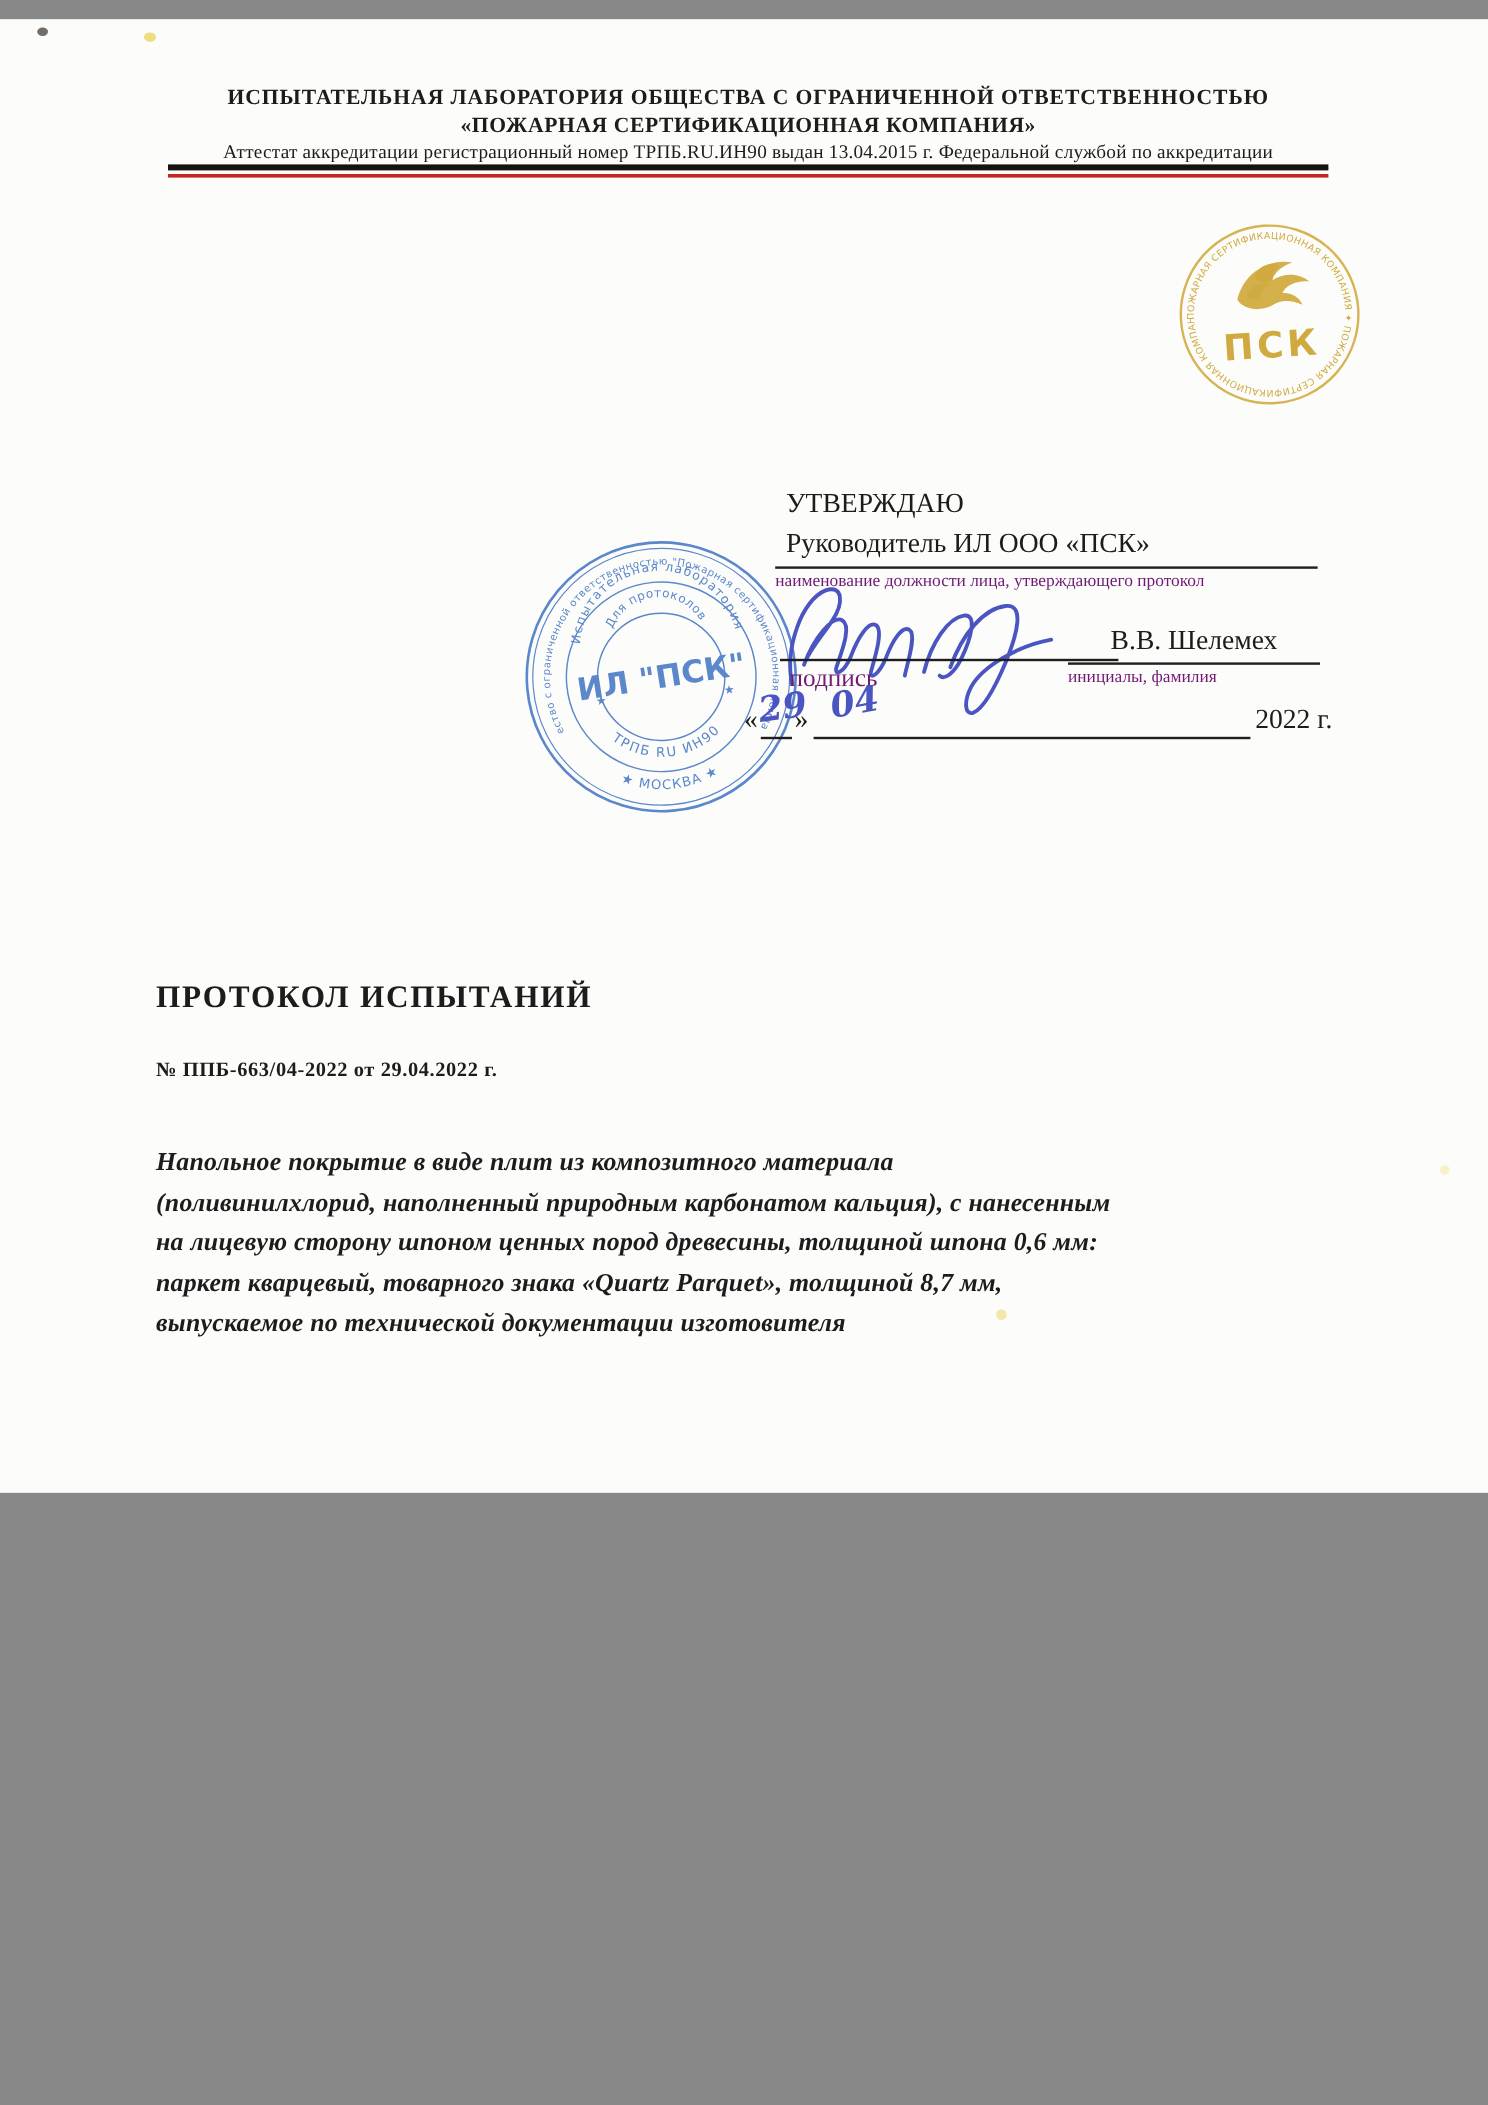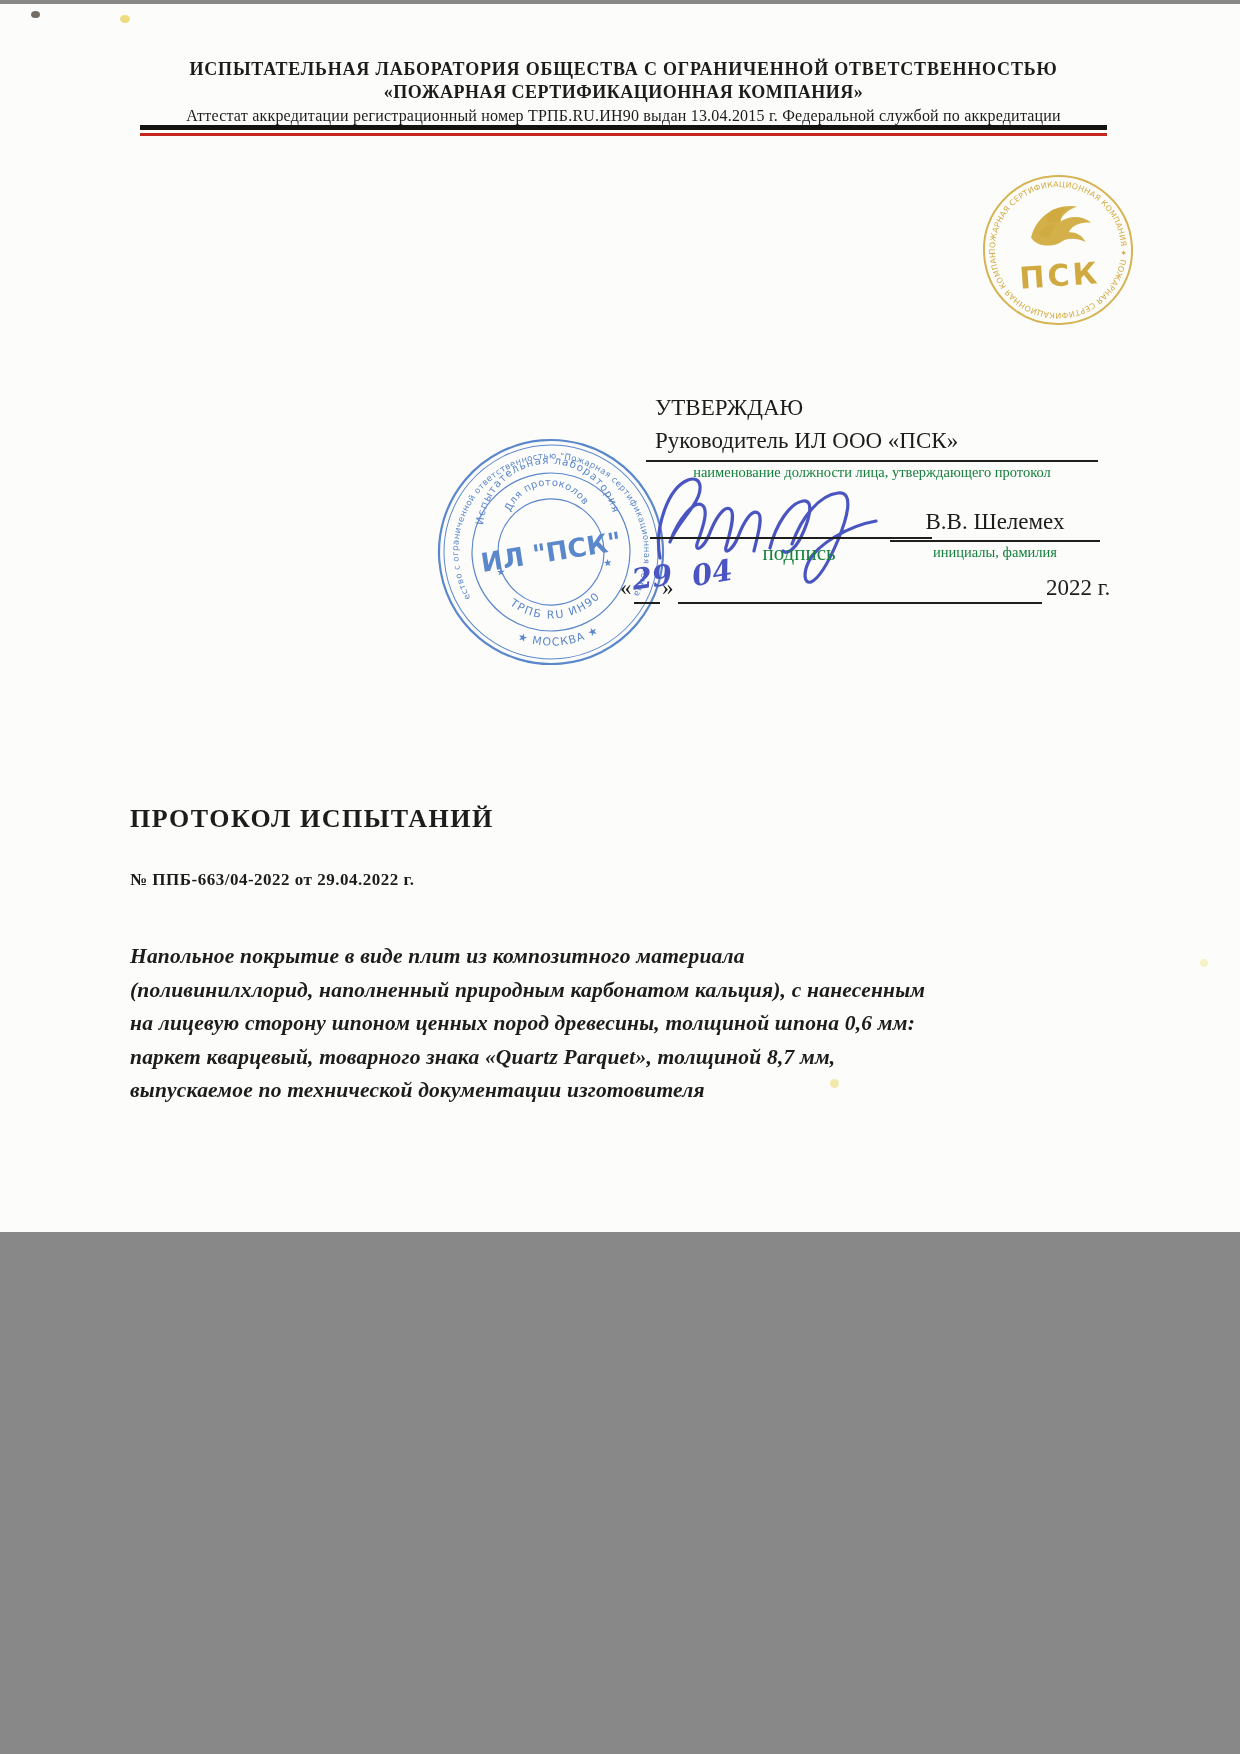--- a/index.html
+++ b/index.html
@@ -1,33 +1,33 @@
 <!DOCTYPE html>
 <html lang="ru"><head>
 <meta charset="utf-8">
 <style>
   html,body{margin:0;padding:0;background:#888;}
   .page{
-    position:relative;width:1240px;height:1228px;margin:4px auto;
+    position:relative;width:1240px;height:1228px;margin:16px auto;
     background:#fcfcfa;overflow:hidden;
     font-family:"Liberation Serif", serif;color:#1c1c1c;
   }
   .abs{position:absolute;}
   
   .letterhead{left:140px;top:54px;width:967px;text-align:center;}
   .lh1{font-size:18px;font-weight:bold;letter-spacing:0.8px;line-height:22px;}
   .lh2{font-size:18px;font-weight:bold;letter-spacing:0.5px;line-height:22px;margin-top:1px;text-align:center;}
   .lh3{font-size:16px;letter-spacing:0.2px;line-height:20px;margin-top:3px;}
   .rule-black{left:140px;top:121px;width:967px;height:5px;background:#15130f;}
   .rule-red{left:140px;top:129px;width:967px;height:3px;background:#c3271f;}
   
   .gold-seal{left:980px;top:168px;width:156px;height:156px;opacity:0.92;transform:rotate(-4deg);}
   
   .serif23{font-size:23px;line-height:28px;}
-  .caption{font-size:14.5px;color:#15803d;text-align:center;}
+  .caption{font-size:14.5px;color:#701a75;text-align:left;}
   .uline{height:2px;background:#1e1e1e;}
   .hand{font-family:"DejaVu Serif", serif;font-style:italic;font-weight:bold;color:#4a55c2;}
   
   .blue-stamp{left:431px;top:428px;width:240px;height:240px;opacity:0.88;transform:rotate(-5deg);}
   
   .signature{left:640px;top:452px;width:290px;height:135px;}
   
   .content{left:130px;width:920px;text-align:left;}
   .title-main{top:800px;font-size:26px;font-weight:bold;letter-spacing:1.5px;}
   .title-num{top:866px;font-size:17px;font-weight:bold;letter-spacing:0.5px;}

